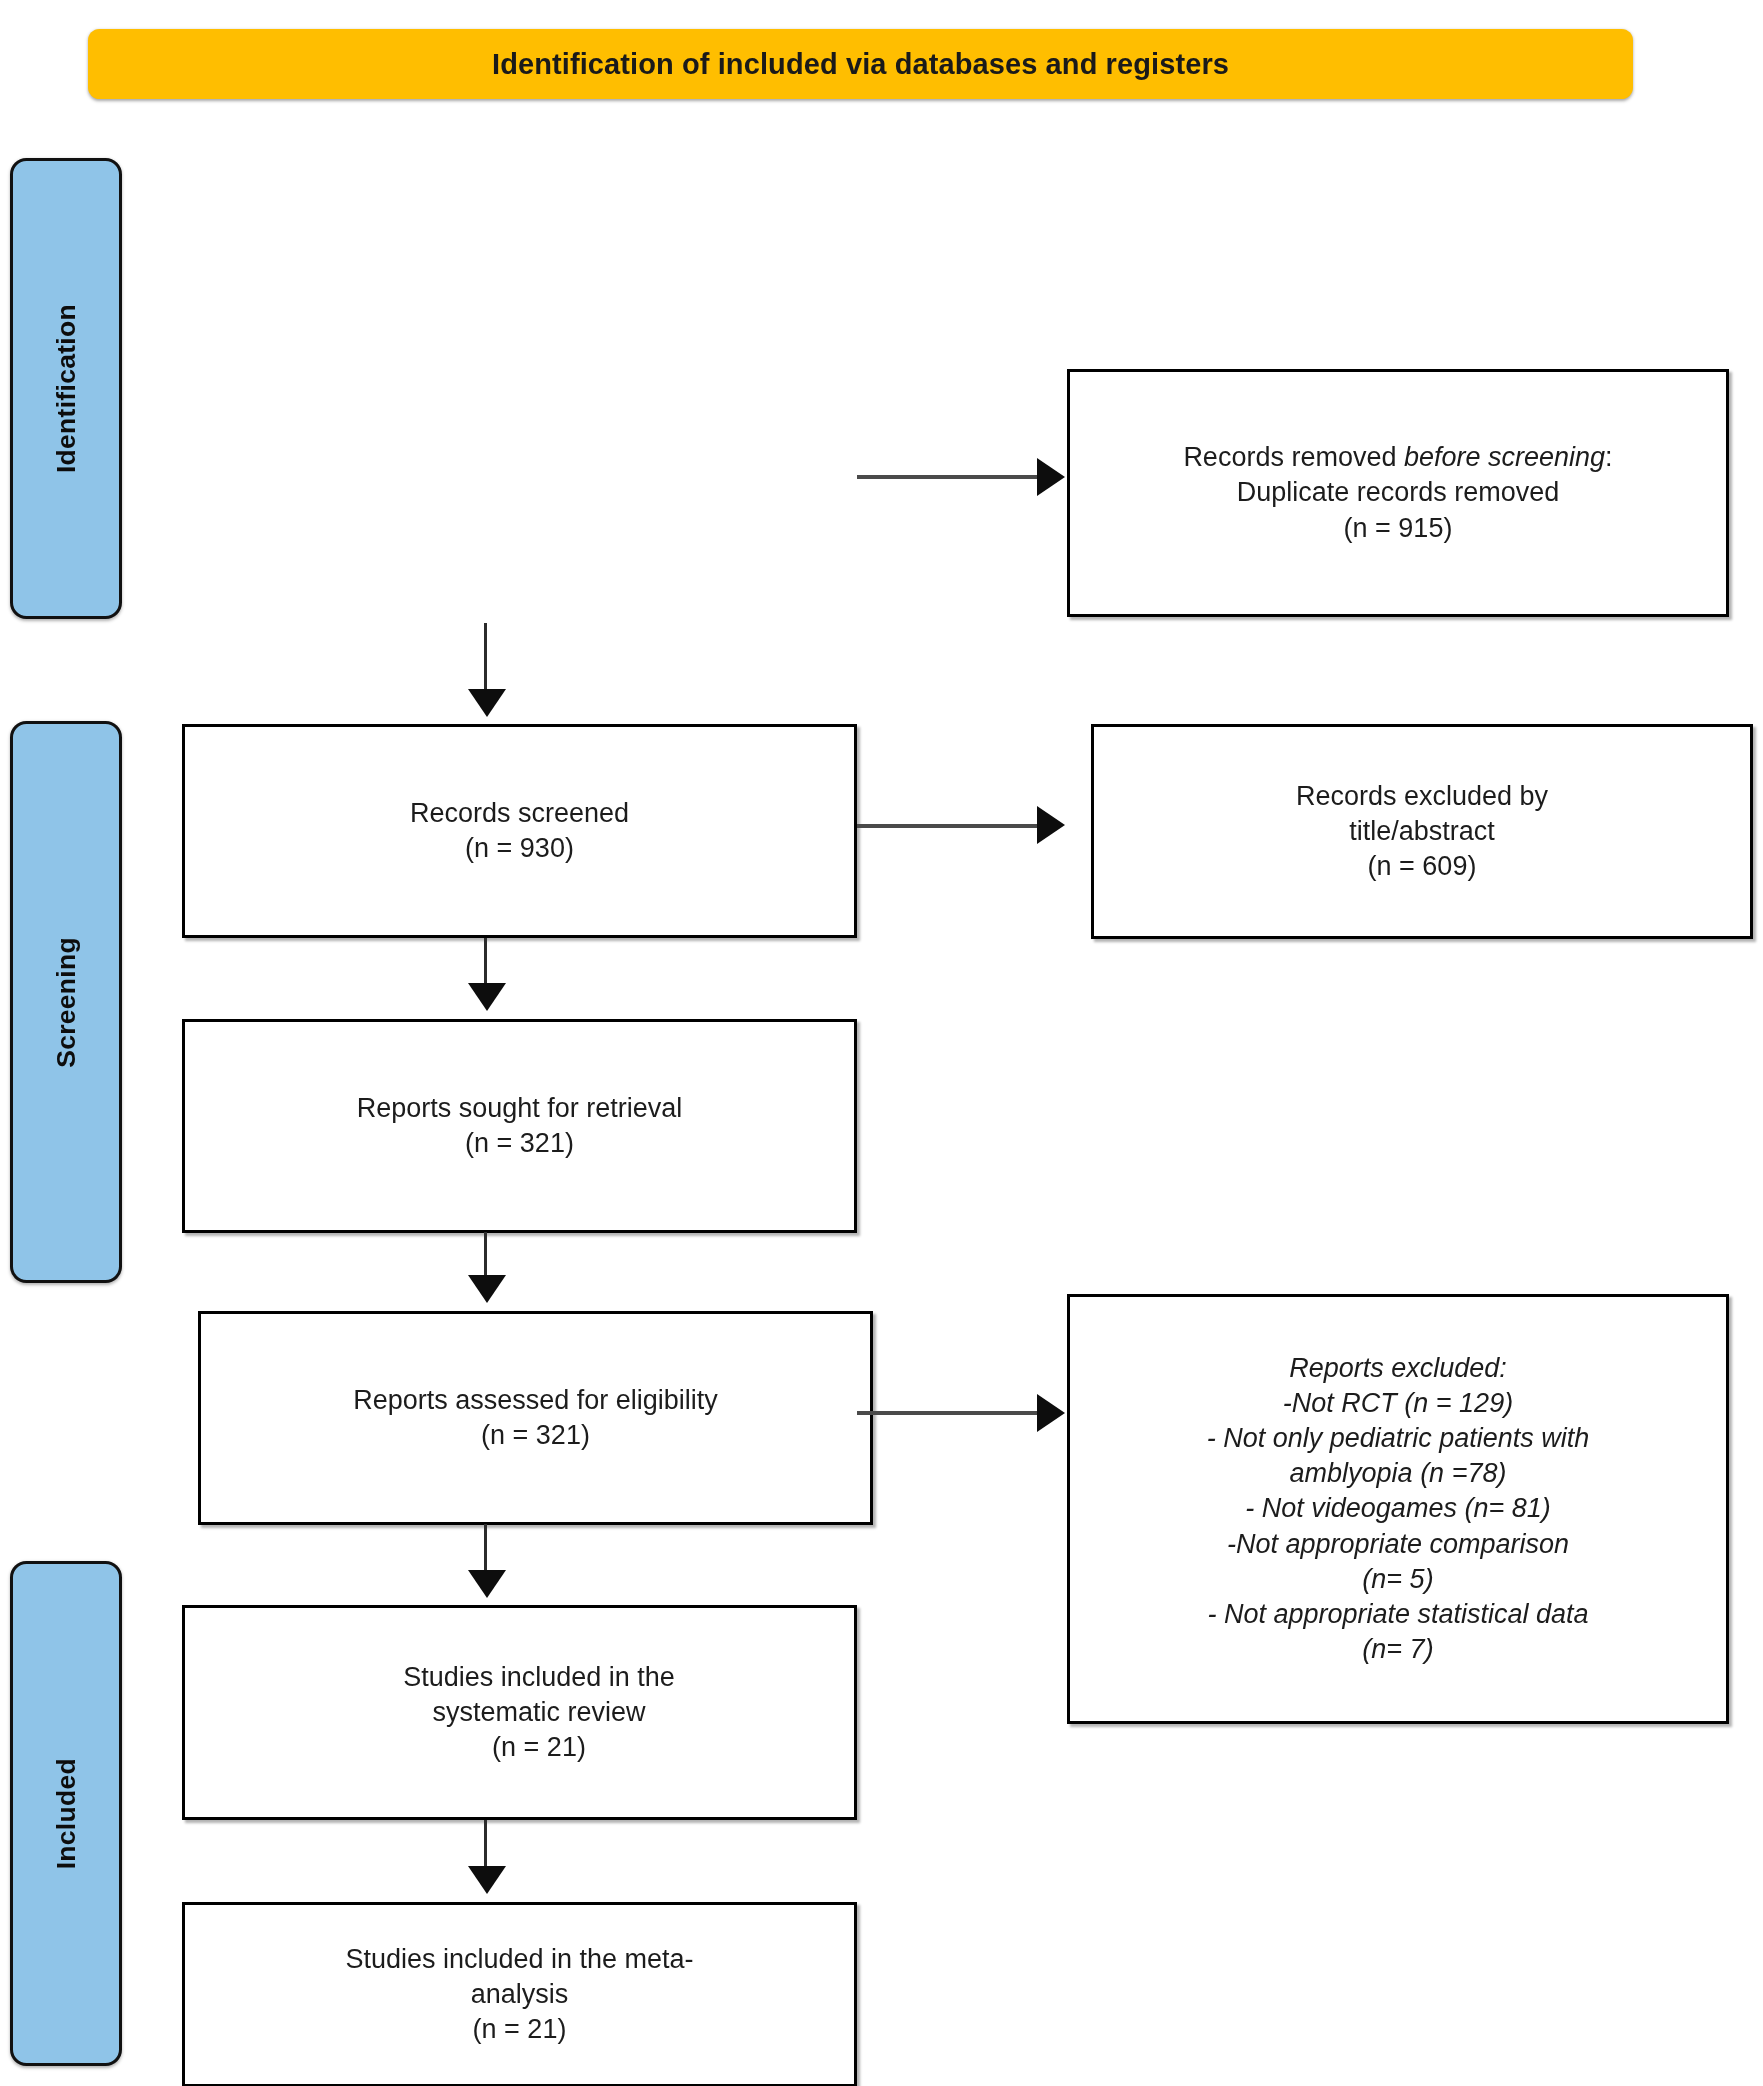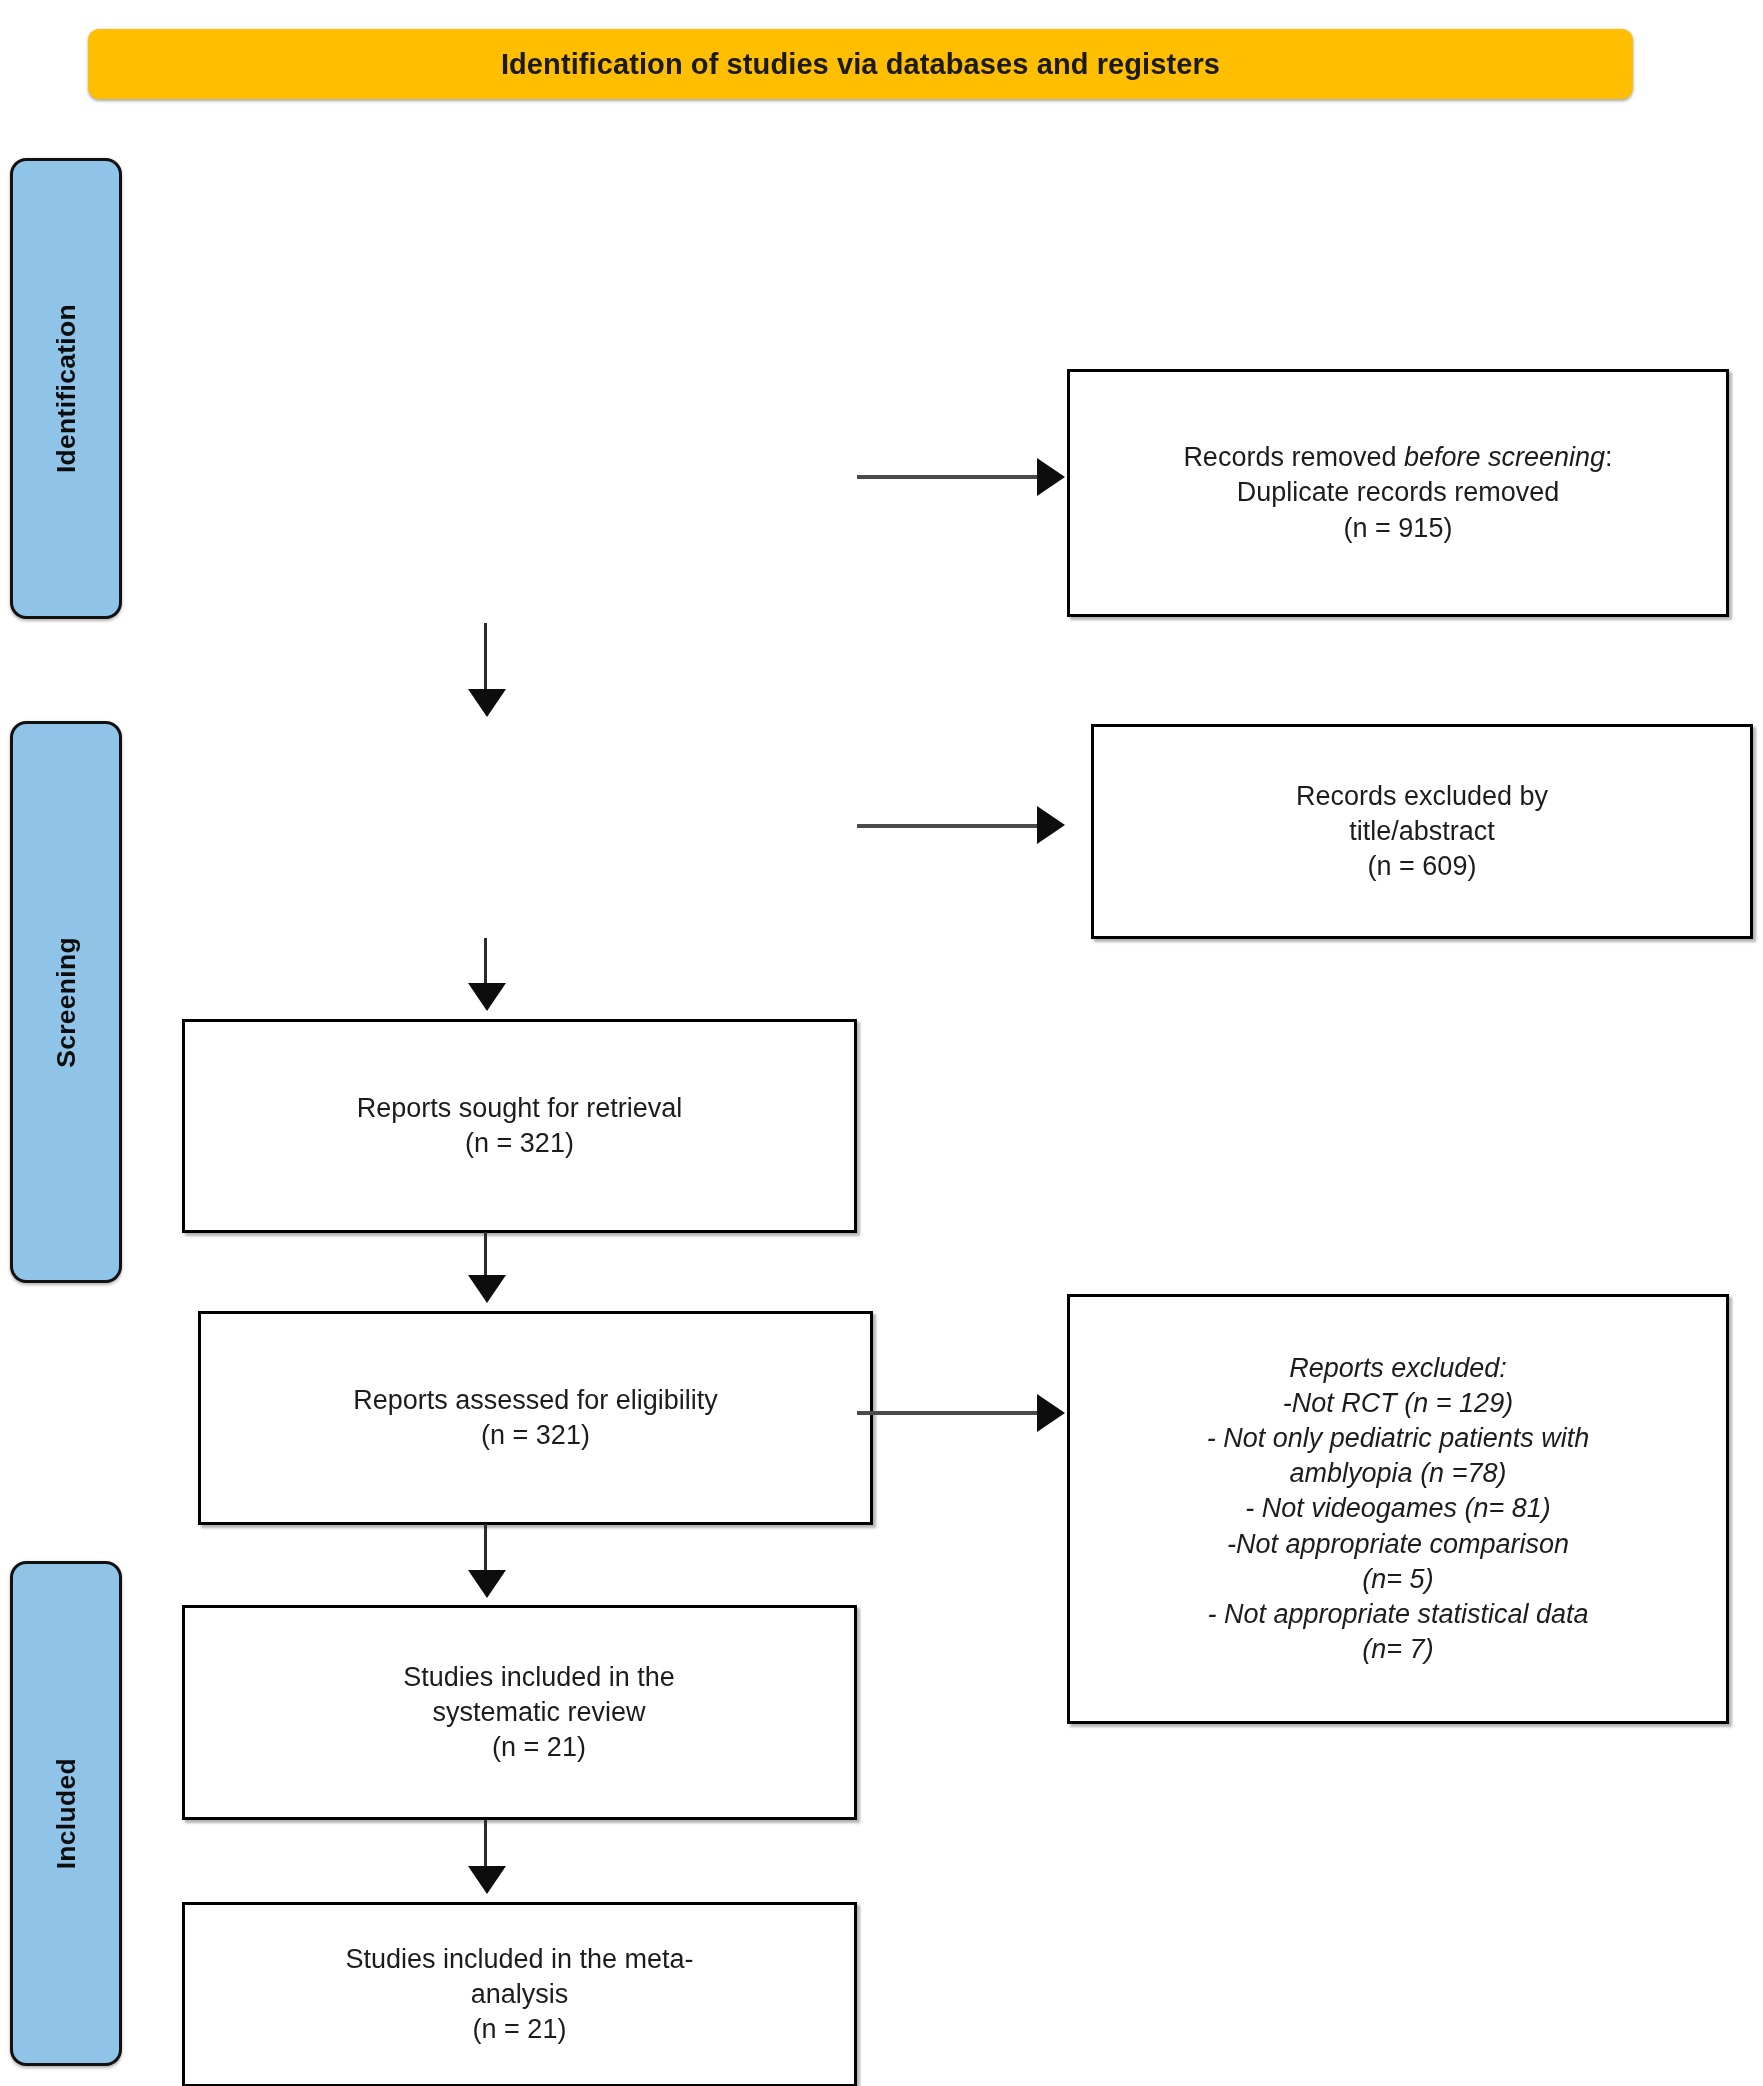--- a/index.html
+++ b/index.html
@@ -128,34 +128,38 @@
   #ra2{ left:1037px; top:806px; }
   #h3{ left:857px; top:1411px; width:183px; }
   #ra3{ left:1037px; top:1394px; }
 </style>
 </head>
 <body>
 
 <div id="page">
 
   <div class="banner">
-    <div class="banner-text">Identification of studies via databases and registers</div>
+    <div class="banner-text">Identification of included via databases and registers</div>
   </div>
 
   <div class="band" id="band-identification">
     <span class="band-label">Identification</span>
   </div>
   <div class="band" id="band-screening">
     <span class="band-label">Screening</span>
   </div>
   <div class="band" id="band-included">
     <span class="band-label">Included</span>
   </div>
 
 
+  <div class="box" id="box-screened">
+    <div class="box-text">Records screened
+(n = 930)</div>
+  </div>
 
   <div class="box" id="box-sought">
     <div class="box-text">Reports sought for retrieval
 (n = 321)</div>
   </div>
 
   <div class="box" id="box-assessed">
     <div class="box-text">Reports assessed for eligibility
 (n = 321)</div>
   </div>

